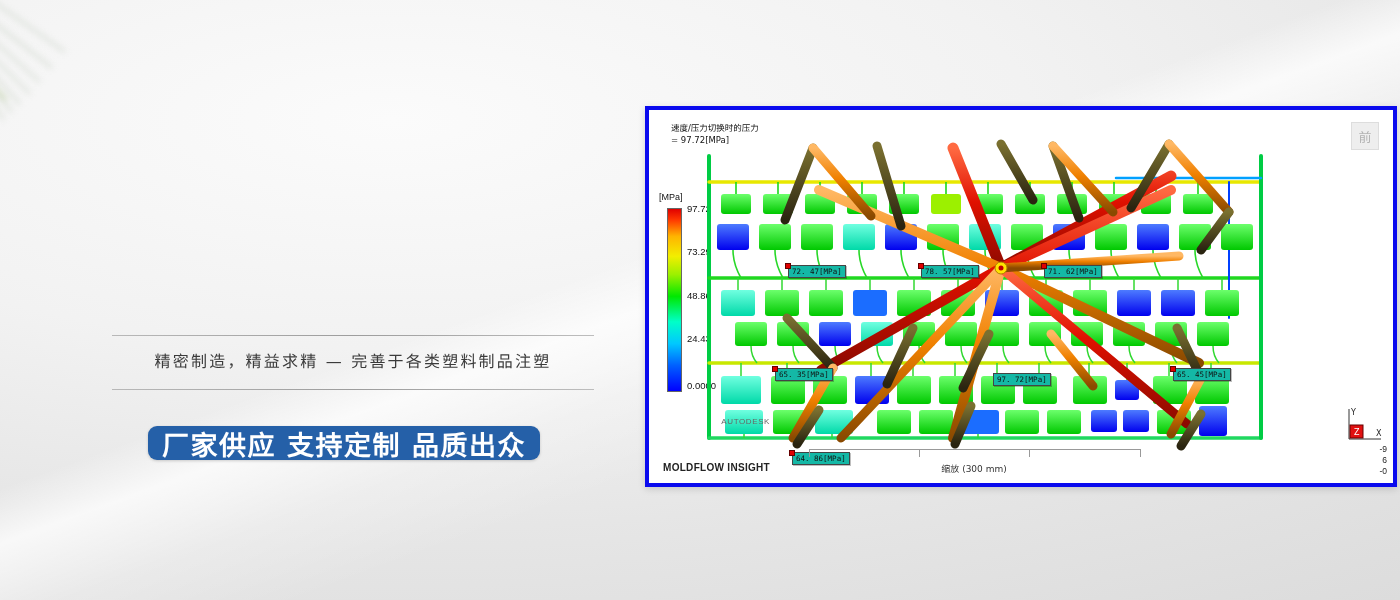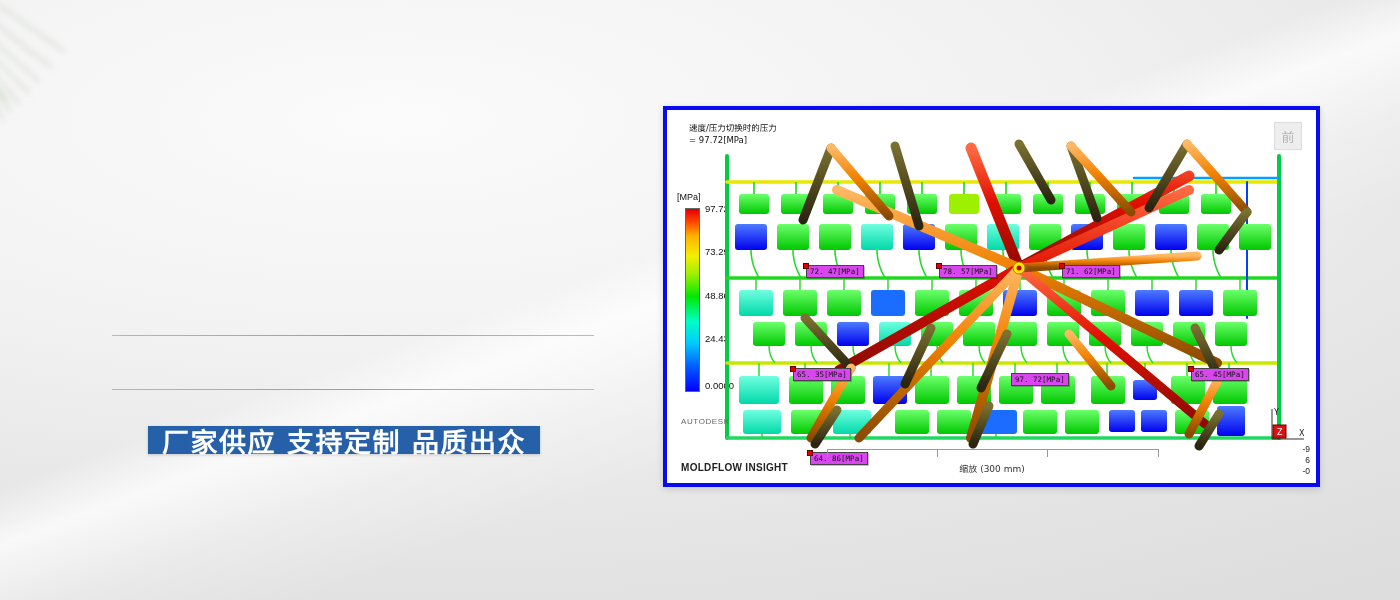--- a/index.html
+++ b/index.html
@@ -34,59 +34,60 @@
   .rule{position:absolute;left:112px;width:482px;height:1px;
         background:linear-gradient(90deg,#b8b8b8,#9d9d9d 50%,#bdbdbd);}
   .rule.top{top:335px;}
   .rule.bot{top:389px;}
   .tagline{
     position:absolute;left:112px;top:348px;width:482px;text-align:center;
     font-size:16px;color:#3b3b3b;letter-spacing:2.2px;white-space:nowrap;
     font-family:"DejaVu Sans","Liberation Sans",sans-serif;
   }
   .cta{
-    position:absolute;left:148px;top:426px;width:392px;height:28px;
+    position:absolute;left:148px;top:426px;width:392px;height:34px;
     background:#2560a8;color:#fff;display:flex;align-items:center;justify-content:center;
     font-family:"DejaVu Sans","Liberation Sans",sans-serif;
     font-size:27px;font-weight:700;letter-spacing:1.5px;white-space:nowrap;
     box-shadow:0 1px 3px rgba(0,0,0,.18);
+    border-radius:9px;
   }
   
   #sim{
-    position:absolute;left:663px;top:106px;width:657px;height:381px;
+    position:absolute;left:645px;top:106px;width:752px;height:381px;
     border:4px solid #0a0aee;background:#fff;box-sizing:border-box;
     box-shadow:0 2px 7px rgba(0,0,0,.15);
     text-decoration:underline;
   }
   #simInner{position:absolute;inset:0;background:#fff;overflow:hidden;}
   .sim-head{position:absolute;left:22px;top:12px;font-size:8.5px;color:#111;
             line-height:12px;font-family:"DejaVu Sans","Liberation Sans",sans-serif;}
   .mpa-unit{position:absolute;left:10px;top:82px;font-size:9px;color:#111;text-align:right;}
   .cbar{position:absolute;left:18px;top:98px;width:13px;height:182px;
         background:linear-gradient(to top,#0000ff 0%,#0060ff 14%,#00c8ff 26%,#00ffc8 38%,
                    #00e800 52%,#9cf000 64%,#f2ee00 74%,#ffb400 85%,#ff3800 94%,#e00000 100%);
         border:1px solid #666;}
   .cbl{position:absolute;left:38px;font-size:9.5px;color:#111;white-space:nowrap;}
   .viewcube{position:absolute;right:14px;top:12px;width:26px;height:26px;
             background:#e9e9e9;border:1px solid #d2d2d2;color:#9a9a9a;
             font-size:13px;display:flex;align-items:center;justify-content:center;
             font-family:"DejaVu Sans",sans-serif;opacity:.75;}
   .brand{position:absolute;left:14px;bottom:10px;line-height:10px;}
-  .brand .b1{font-size:8px;letter-spacing:.6px;color:#666;}
+  .brand .b1{font-size:8px;letter-spacing:.6px;color:#666;text-align:right;}
   .brand .b2{font-size:10px;font-weight:700;letter-spacing:.3px;color:#222;margin-top:36px;}
   .scalebar{position:absolute;left:160px;bottom:26px;width:330px;height:7px;
             border-left:1px solid #999;border-right:1px solid #999;border-top:1px solid #999;}
   .scaletick{position:absolute;top:0;width:1px;height:7px;background:#999;}
   .scaletext{position:absolute;left:160px;bottom:8px;width:330px;text-align:center;
              font-size:9px;color:#333;font-family:"DejaVu Sans","Liberation Sans",sans-serif;margin-top:8px;}
   .axes{position:absolute;right:8px;bottom:40px;width:40px;height:38px;}
   .axnums{position:absolute;right:6px;bottom:6px;font-size:8.5px;color:#222;
           line-height:11px;text-align:right;}
   
-  .callout{position:absolute;background:#d946ef;border:1px solid #444;
+  .callout{position:absolute;background:#14b8a6;border:1px solid #444;
            font-family:"DejaVu Sans Mono","Liberation Mono",monospace;
            font-size:7.5px;color:#111;padding:1px 3px;white-space:nowrap;
            box-shadow:1px 1px 0 rgba(0,0,0,.25);}
   .cdot{position:absolute;width:4px;height:4px;background:#e00000;border:1px solid #600;}
 </style>
 </head>
 <body>
 
 <div id="stage">
 
@@ -102,20 +103,21 @@
     </g>
     <g stroke="#9dbd6e" stroke-width="2" fill="none" opacity=".85">
       <path d="M0 92 L46 140"></path>
         <path d="M0 110 L36 150"></path>
         <path d="M2 130 L26 158"></path>
     </g>
   </svg>
 
   <div id="left">
     <div class="rule top"></div>
+    <div class="tagline">精密制造，精益求精 — 完善于各类塑料制品注塑</div>
     <div class="rule bot"></div>
     <div class="cta">厂家供应 支持定制 品质出众</div>
   </div>
 
   <div id="sim">
     <div id="simInner">
 
       <div class="sim-head">
         <div>速度/压力切换时的压力</div>
         <div>= 97.72[MPa]</div>

